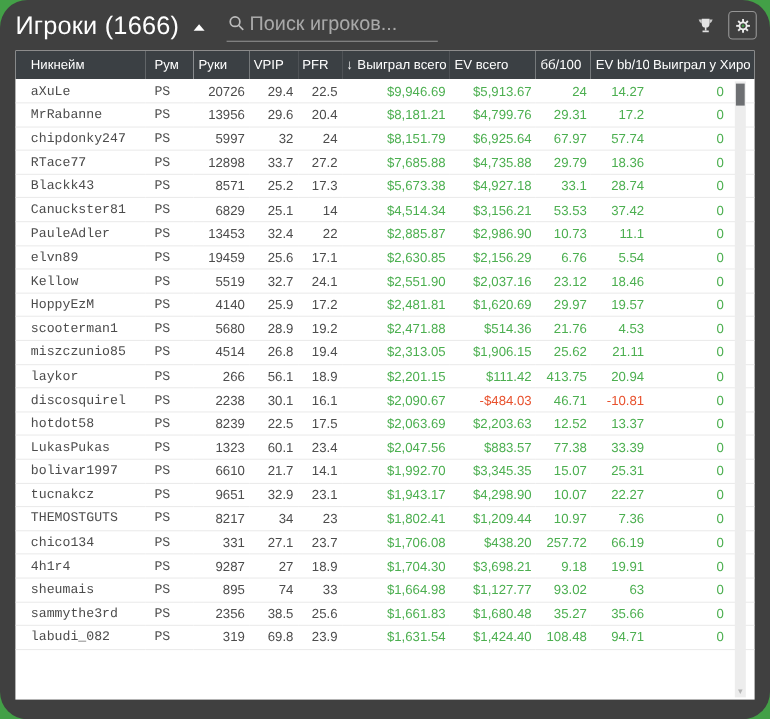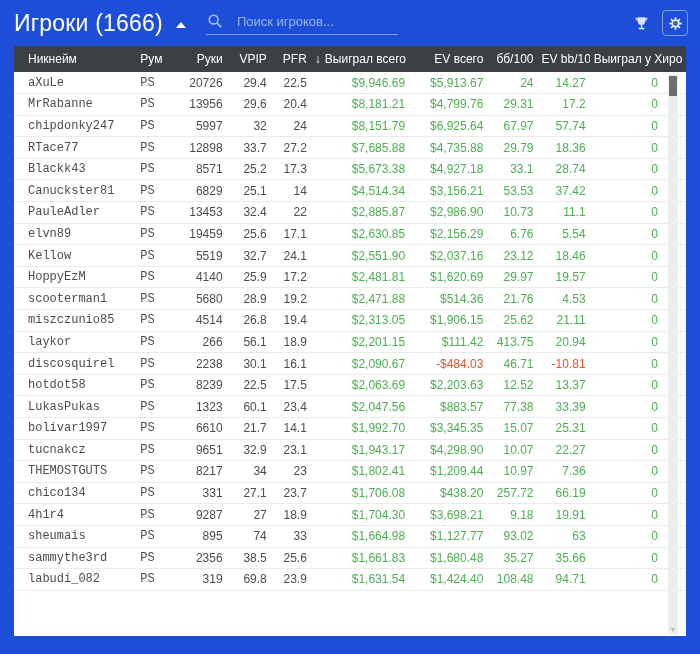--- a/index.html
+++ b/index.html
@@ -1,40 +1,40 @@
 <!DOCTYPE html>
 <html><head>
 <meta charset="utf-8">
 <style>
   html,body{margin:0;padding:0;background:#43a047;}
   *{box-sizing:border-box;font-family:"Liberation Sans",sans-serif;}
-  .app{width:700px;height:654px;background:#1d4ed8;position:relative;overflow:hidden;}
+  .app{width:700px;height:654px;background:#404040;position:relative;overflow:hidden;border-radius:25px;}
 
   
   .topbar{height:46px;display:flex;align-items:center;padding:0 12px 0 14px;}
   .title{color:#fff;font-size:23px;letter-spacing:.2px;white-space:nowrap;}
   .caret-up{width:0;height:0;border-left:5px solid transparent;border-right:5px solid transparent;
     border-bottom:6px solid #fff;margin-left:13px;margin-top:3px;cursor:pointer;}
   .search{display:flex;align-items:center;margin-left:20px;width:192px;
     border-bottom:1px solid rgba(255,255,255,.45);padding:2px 2px 5px 2px;}
   .search svg{flex:0 0 auto;opacity:.65;}
   .search input{border:0;outline:0;background:transparent;color:rgba(255,255,255,.9);
-    font-size:13px;margin-left:15px;width:100%;padding:0;}
+    font-size:18px;margin-left:5px;width:100%;padding:0;}
   .search input::placeholder{color:rgba(255,255,255,.55);}
   .top-spacer{flex:1;}
   .icon-btn{display:flex;align-items:center;justify-content:center;cursor:pointer;}
   .trophy-btn{width:26px;height:26px;margin-right:8px;opacity:.85;}
   .gear-btn{width:26px;height:26px;border:1px solid rgba(255,255,255,.5);border-radius:4px;opacity:.9;}
 
   
   .table-area{position:absolute;left:14px;right:14px;top:46px;height:590px;background:#fff;overflow:hidden;}
   table{border-collapse:collapse;table-layout:fixed;width:100%;}
   thead th{background:#3b4044;color:#fff;font-size:12px;font-weight:400;height:26px;
     padding:0 4px;white-space:nowrap;overflow:hidden;cursor:pointer;}
-  th.al{text-align:left;} th.ar{text-align:right;margin-top:24px;} td.al{text-align:left;font-family:Liberation Mono, monospace;} td.ar{text-align:right;}
+  th.al{text-align:left;} th.ar{text-align:left;margin-top:24px;} td.al{text-align:left;font-family:Liberation Mono, monospace;} td.ar{text-align:right;}
   tbody td{font-size:12px;color:#4c4c4c;height:21.6px;padding:0 4px;border-bottom:1px solid #ebebeb;
     white-space:nowrap;overflow:hidden;}
   tbody tr{cursor:pointer;}
   td.pos{color:#4caf50;} td.neg{color:#e8512d;}
   .c-first{padding-left:14px !important;}
   .c-last{padding-right:28px !important;}
   .h-room{padding-left:8px !important;}
   .sort-arrow{margin-right:4px;font-size:12px;}
 
   

